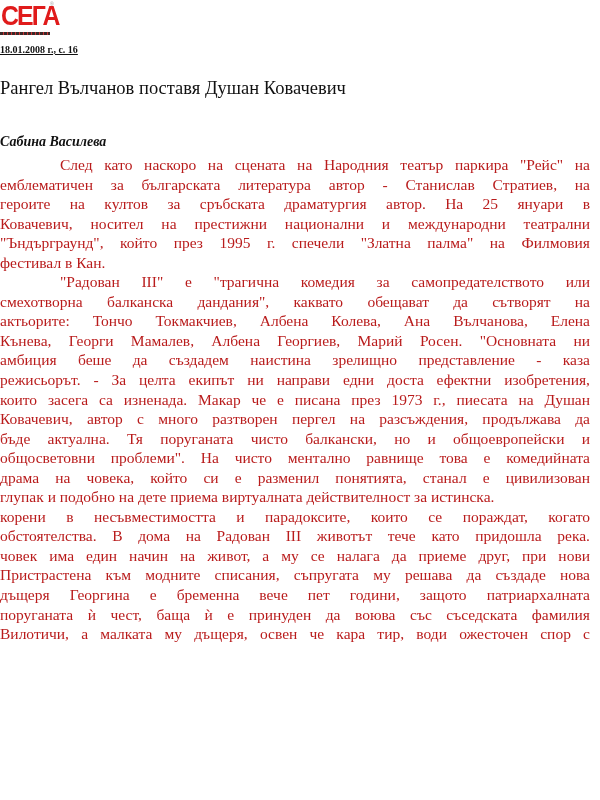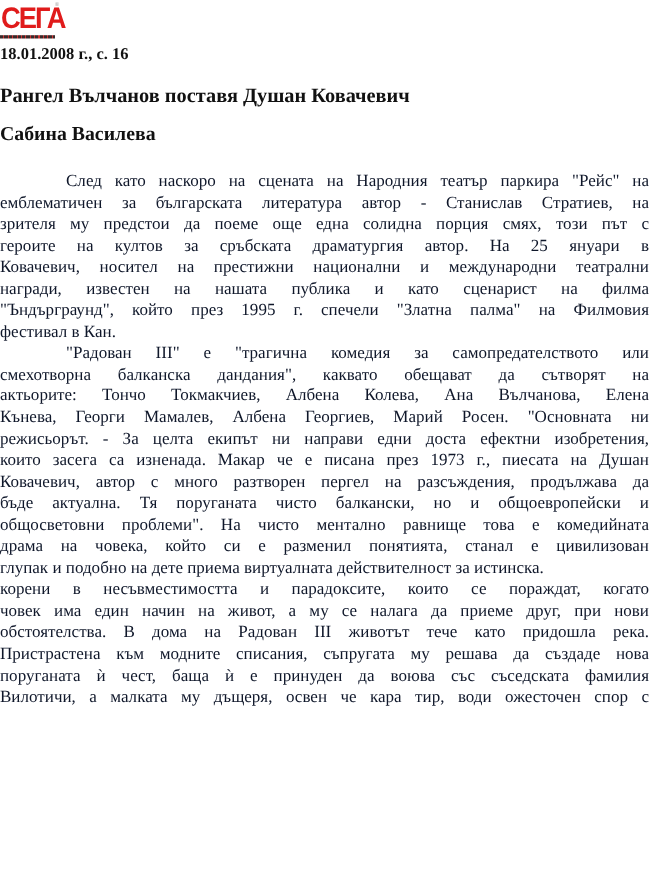--- a/index.html
+++ b/index.html
@@ -21,33 +21,33 @@
   .logo-reg {
     position: absolute; left: 50px; top: 1px; font-size: 5px; color: #999;
     font-family: "Liberation Sans", sans-serif;
   }
   .logo-bar {
     position: absolute; left: 0; top: 32px; width: 50px; height: 3px;
     background: repeating-linear-gradient(90deg, #3a2a2a 0 3px, #c33 3px 4px);
   }
   .date {
     position: absolute; left: 0; top: 41px;
-    font-weight: bold; font-size: 15px; line-height: 18px;
+    font-weight: bold; font-size: 10px; line-height: 18px; text-decoration: underline;
   }
   .title {
     position: absolute; left: 0; top: 77px;
-    font-weight: bold; font-size: 18.5px; line-height: 22px;
+    font-weight: normal; font-size: 18.5px; line-height: 22px;
   }
   .author {
-    position: absolute; left: 0; top: 112px;
-    font-weight: bold; font-size: 18px; line-height: 18px;
+    position: absolute; left: 0; top: 133px;
+    font-weight: bold; font-size: 14px; line-height: 18px; font-style: italic;
   }
   .body-text {
     position: absolute; left: 0; top: 155px; width: 590px;
-    font-size: 15.5px; line-height: 19.55px; color: #0f172a;
+    font-size: 15.5px; line-height: 19.55px; color: #b91c1c;
   }
   .line {
     display: block; white-space: nowrap; height: 19.55px; overflow: visible;
     text-align: justify; text-align-last: justify;
   }
   .line.first { padding-left: 60px; }
   .line.end { text-align-last: left; }
 </style>
 </head>
 <body>
@@ -60,36 +60,36 @@
 
 <div class="date">18.01.2008 г., с. 16</div>
 
 <h1 class="title" style="margin:0;">Рангел Вълчанов поставя Душан Ковачевич</h1>
 
 <div class="author">Сабина Василева</div>
 
 <div class="body-text" id="body-text">
     <span class="line first">След като наскоро на сцената на Народния театър паркира "Рейс" на</span>
     <span class="line">емблематичен за българската литература автор - Станислав Стратиев, на</span>
-    <span class="line">зрителя му предстои да поеме още една солидна порция смях, този път с</span>
     <span class="line">героите на култов за сръбската драматургия автор. На 25 януари в</span>
     <span class="line">Ковачевич, носител на престижни национални и международни театрални</span>
-    <span class="line">награди, известен на нашата публика и като сценарист на филма</span>
     <span class="line">"Ъндърграунд", който през 1995 г. спечели "Златна палма" на Филмовия</span>
     <span class="line end">фестивал в Кан.</span>
     <span class="line first">"Радован III" е "трагична комедия за самопредателството или</span>
     <span class="line">смехотворна балканска дандания", каквато обещават да сътворят на</span>
     <span class="line">актьорите: Тончо Токмакчиев, Албена Колева, Ана Вълчанова, Елена</span>
     <span class="line">Кънева, Георги Мамалев, Албена Георгиев, Марий Росен. "Основната ни</span>
+    <span class="line">амбиция беше да създадем наистина зрелищно представление - каза</span>
     <span class="line">режисьорът. - За целта екипът ни направи едни доста ефектни изобретения,</span>
     <span class="line">които засега са изненада. Макар че е писана през 1973 г., пиесата на Душан</span>
     <span class="line">Ковачевич, автор с много разтворен пергел на разсъждения, продължава да</span>
     <span class="line">бъде актуална. Тя поруганата чисто балкански, но и общоевропейски и</span>
     <span class="line">общосветовни проблеми". На чисто ментално равнище това е комедийната</span>
     <span class="line">драма на човека, който си е разменил понятията, станал е цивилизован</span>
     <span class="line end">глупак и подобно на дете приема виртуалната действителност за истинска.</span>
     <span class="line">корени в несъвместимостта и парадоксите, които се пораждат, когато</span>
+    <span class="line">обстоятелства. В дома на Радован III животът тече като придошла река.</span>
     <span class="line">човек има един начин на живот, а му се налага да приеме друг, при нови</span>
-    <span class="line">обстоятелства. В дома на Радован III животът тече като придошла река.</span>
     <span class="line">Пристрастена към модните списания, съпругата му решава да създаде нова</span>
+    <span class="line">дъщеря Георгина е бременна вече пет години, защото патриархалната</span>
     <span class="line">поруганата ѝ чест, баща ѝ е принуден да воюва със съседската фамилия</span>
     <span class="line">Вилотичи, а малката му дъщеря, освен че кара тир, води ожесточен спор с</span>
   </div>
 
 </body></html>

